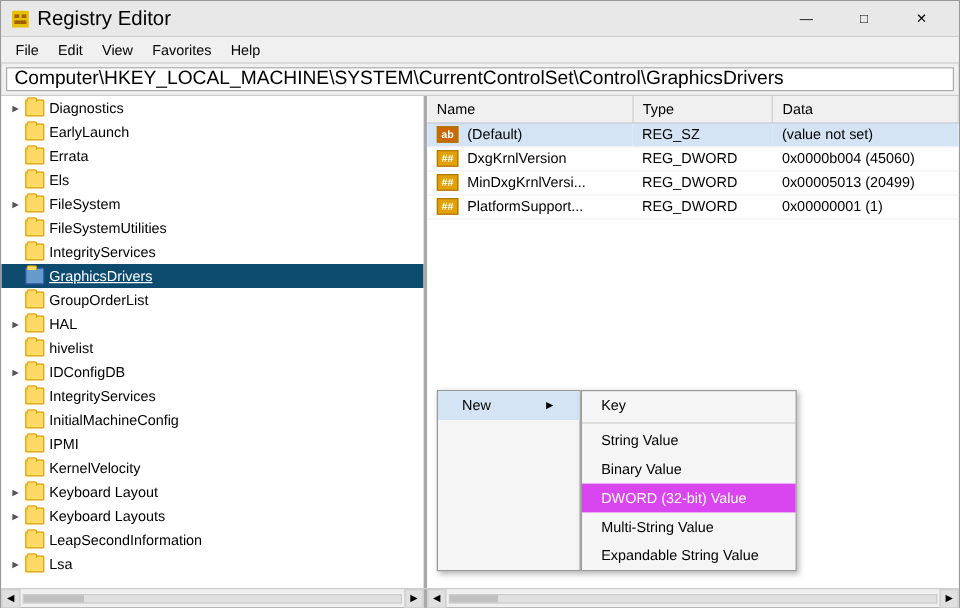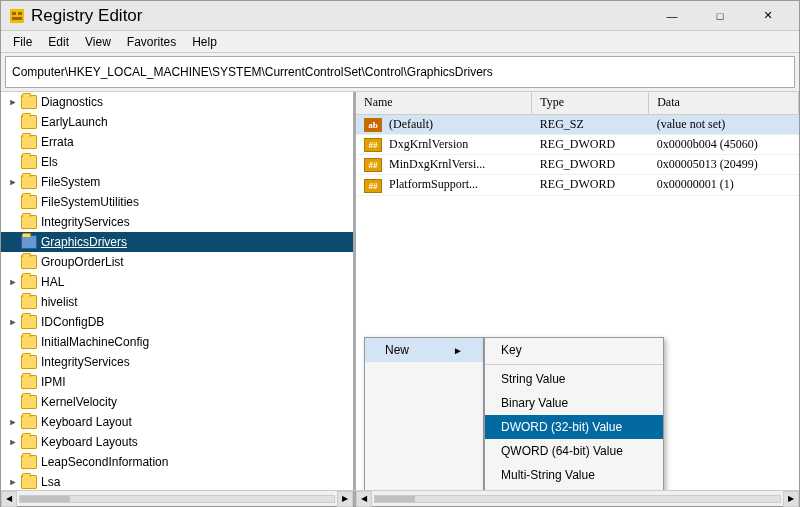--- a/index.html
+++ b/index.html
@@ -77,29 +77,29 @@
     }
 
     .menu-item {
       padding: 2px 8px;
       cursor: pointer;
       font-size: 12px;
     }
 
     
     .address-bar {
-      height: 32px;
+      height: 20px;
       background: #fff;
       border: 1px solid #aaa;
       margin: 3px 4px;
       display: flex;
       align-items: center;
       padding: 0 6px;
       flex-shrink: 0;
-      font-size: 12px;
+      font-size: 16px;
     }
 
     
     .main-content {
       display: flex;
       flex: 1;
       overflow: hidden;
       border-top: 1px solid #ccc;
     }
 
@@ -178,21 +178,20 @@
       flex-direction: column;
       overflow: hidden;
       position: relative;
     }
 
     
     .registry-table {
       width: 100%;
       border-collapse: collapse;
       flex-shrink: 0;
-      font-family: Liberation Serif, serif;
     }
 
     .registry-table th {
       background: #f0f0f0;
       border-bottom: 1px solid #ccc;
       border-right: 1px solid #ccc;
       padding: 2px 8px;
       text-align: left;
       font-weight: 400;
       height: 22px;
@@ -274,21 +273,21 @@
 
     .submenu-item {
       padding: 4px 16px;
       cursor: pointer;
       height: 24px;
       display: flex;
       align-items: center;
       font-size: 12px;
     }
     .submenu-item.active {
-      background: #0369a1;
+      background: #d946ef;
       color: white;
       text-align: right;
     }
 
     .scroll-arrow {
       width: 16px;
       height: 16px;
       background: #e0e0e0;
       border: 1px solid #ccc;
       display: flex;
@@ -414,26 +413,26 @@
         <span class="tree-label">hivelist</span>
       </div>
       <div class="tree-item">
         <div class="tree-arrow">►</div>
         <div class="folder-icon"></div>
         <span class="tree-label">IDConfigDB</span>
       </div>
       <div class="tree-item">
         <div class="tree-arrow"></div>
         <div class="folder-icon"></div>
+        <span class="tree-label">IntegrityServices</span>
+      </div>
+      <div class="tree-item">
+        <div class="tree-arrow"></div>
+        <div class="folder-icon"></div>
         <span class="tree-label">InitialMachineConfig</span>
-      </div>
-      <div class="tree-item">
-        <div class="tree-arrow"></div>
-        <div class="folder-icon"></div>
-        <span class="tree-label">IntegrityServices</span>
       </div>
       <div class="tree-item">
         <div class="tree-arrow"></div>
         <div class="folder-icon"></div>
         <span class="tree-label">IPMI</span>
       </div>
       <div class="tree-item">
         <div class="tree-arrow"></div>
         <div class="folder-icon"></div>
         <span class="tree-label">KernelVelocity</span>
@@ -513,21 +512,20 @@
             <span class="arrow">►</span>
           </div>
         </div>
 
         <div class="submenu">
           <div class="submenu-item">Key</div>
           <div class="ctx-separator"></div>
           <div class="submenu-item">String Value</div>
           <div class="submenu-item">Binary Value</div>
           <div class="submenu-item active">DWORD (32-bit) Value</div>
-          <div class="submenu-item">QWORD (64-bit) Value</div>
           <div class="submenu-item">Multi-String Value</div>
           <div class="submenu-item">Expandable String Value</div>
         </div>
       </div>
     </div>
   </div>
 
   <div class="split-h-scroll">
     <div class="left-scroll">
       <div class="scroll-arrow">◀</div>

